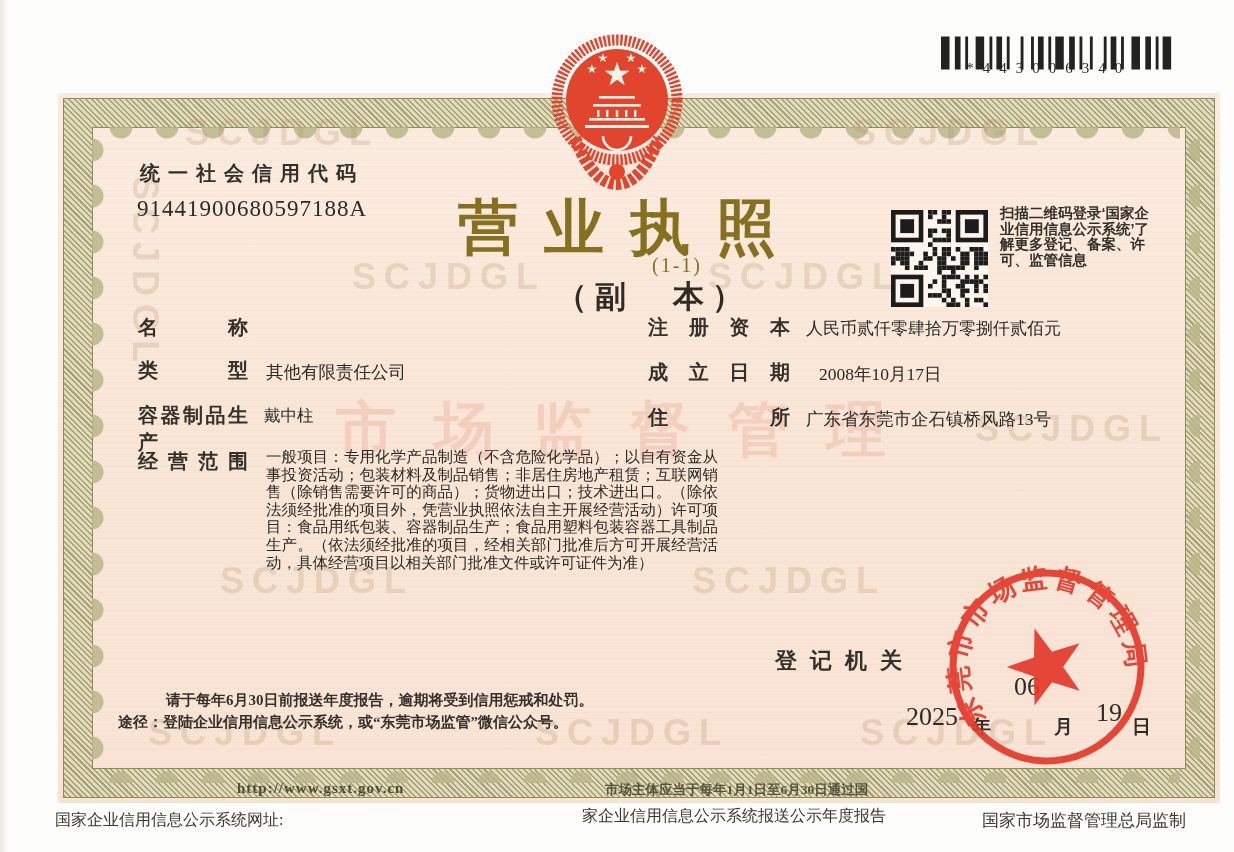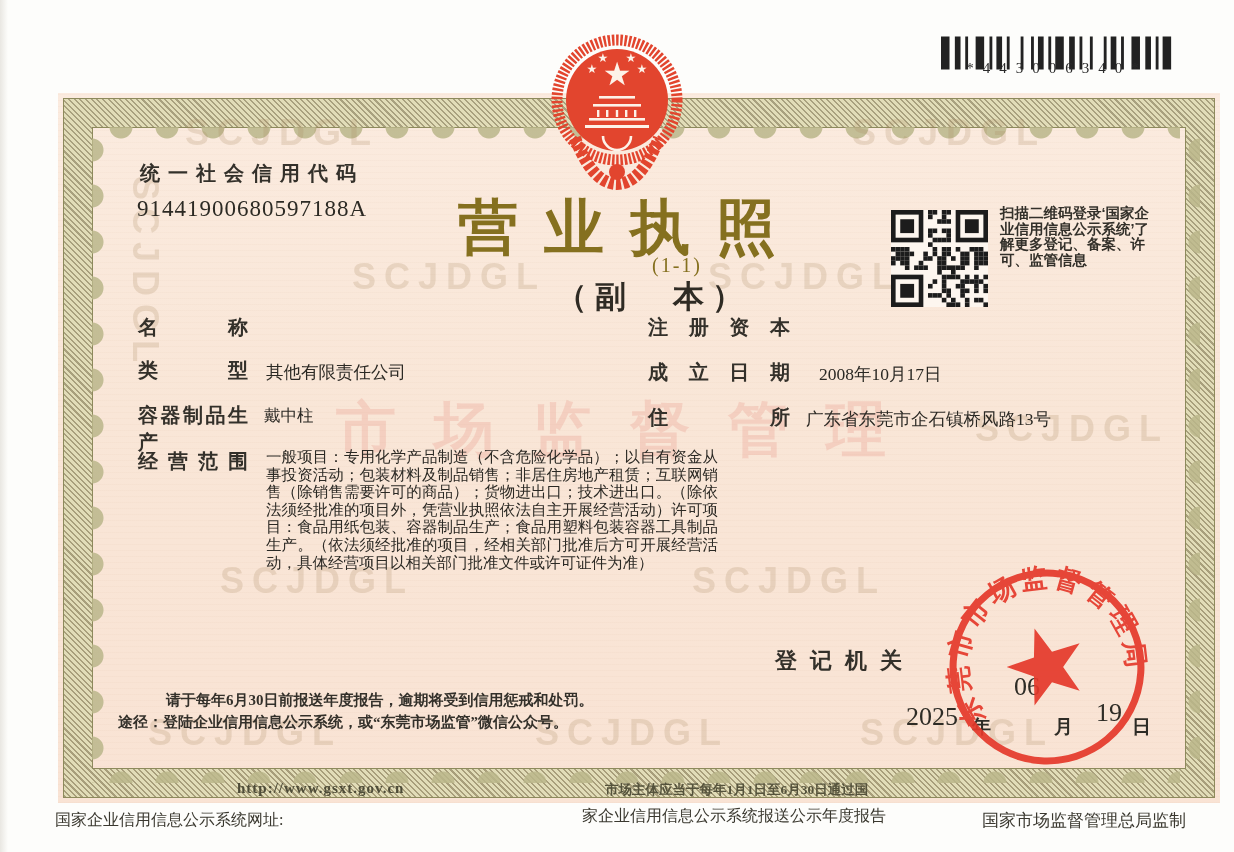--- a/index.html
+++ b/index.html
@@ -293,20 +293,21 @@
   <div class="abs flabel l" style="top:357px;">类型</div>
   <div class="abs fvalue" style="left:266px;top:360px;">其他有限责任公司</div>
 
   <div class="abs flabel l" style="top:402px;">容器制品生产</div>
   <div class="abs fvalue" style="left:264px;top:405px;font-size:16.5px;">戴中柱</div>
 
   <div class="abs flabel l" style="top:448px;">经营范围</div>
   <div class="abs scope">一般项目：专用化学产品制造（不含危险化学品）；以自有资金从事投资活动；包装材料及制品销售；非居住房地产租赁；互联网销售（除销售需要许可的商品）；货物进出口；技术进出口。（除依法须经批准的项目外，凭营业执照依法自主开展经营活动）许可项目：食品用纸包装、容器制品生产；食品用塑料包装容器工具制品生产。（依法须经批准的项目，经相关部门批准后方可开展经营活动，具体经营项目以相关部门批准文件或许可证件为准）</div>
 
   <div class="abs flabel r" style="top:314px;">注册资本</div>
+  <div class="abs fvalue" style="left:806px;top:317px;font-size:17px;">人民币贰仟零肆拾万零捌仟贰佰元</div>
 
   <div class="abs flabel r" style="top:359px;">成立日期</div>
   <div class="abs fvalue" style="left:819px;top:362px;">2008年10月17日</div>
 
   <div class="abs flabel r" style="top:404px;">住所</div>
   <div class="abs fvalue" style="left:806px;top:407px;">广东省东莞市企石镇桥风路13号</div>
 
   <div class="abs reg-auth">登记机关</div>
   <div class="abs dt num" style="left:906px;top:702px;">2025</div>
   <div class="abs dt unit" style="left:972px;top:714px;">年</div>

